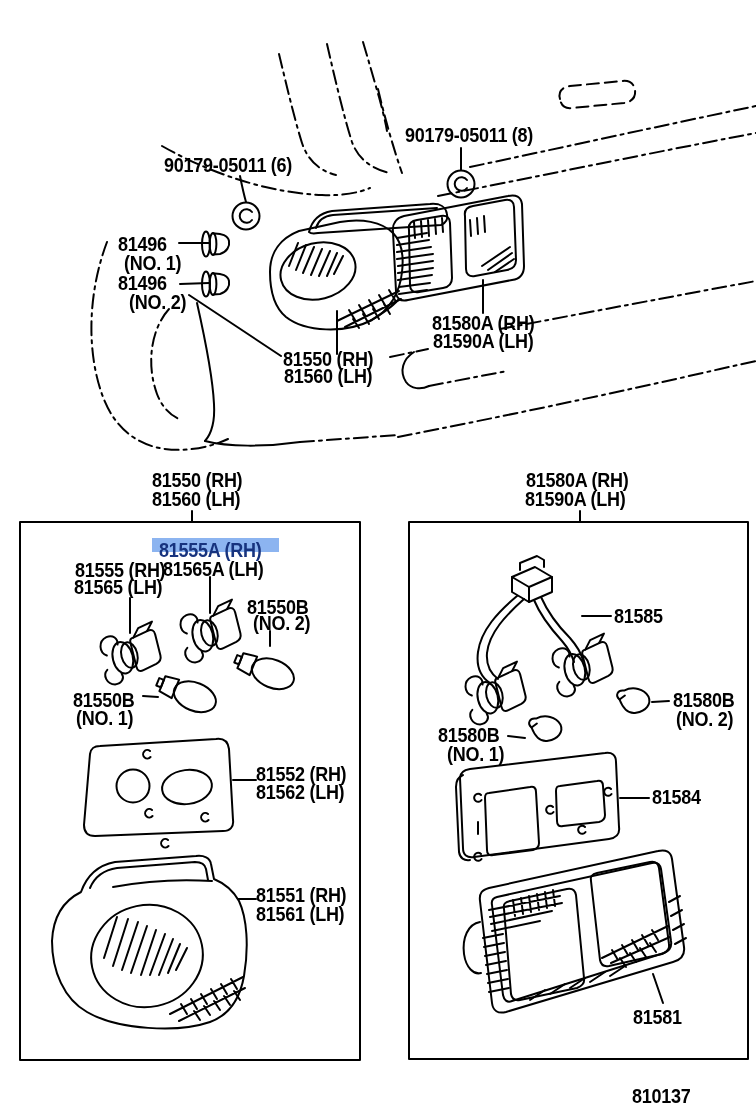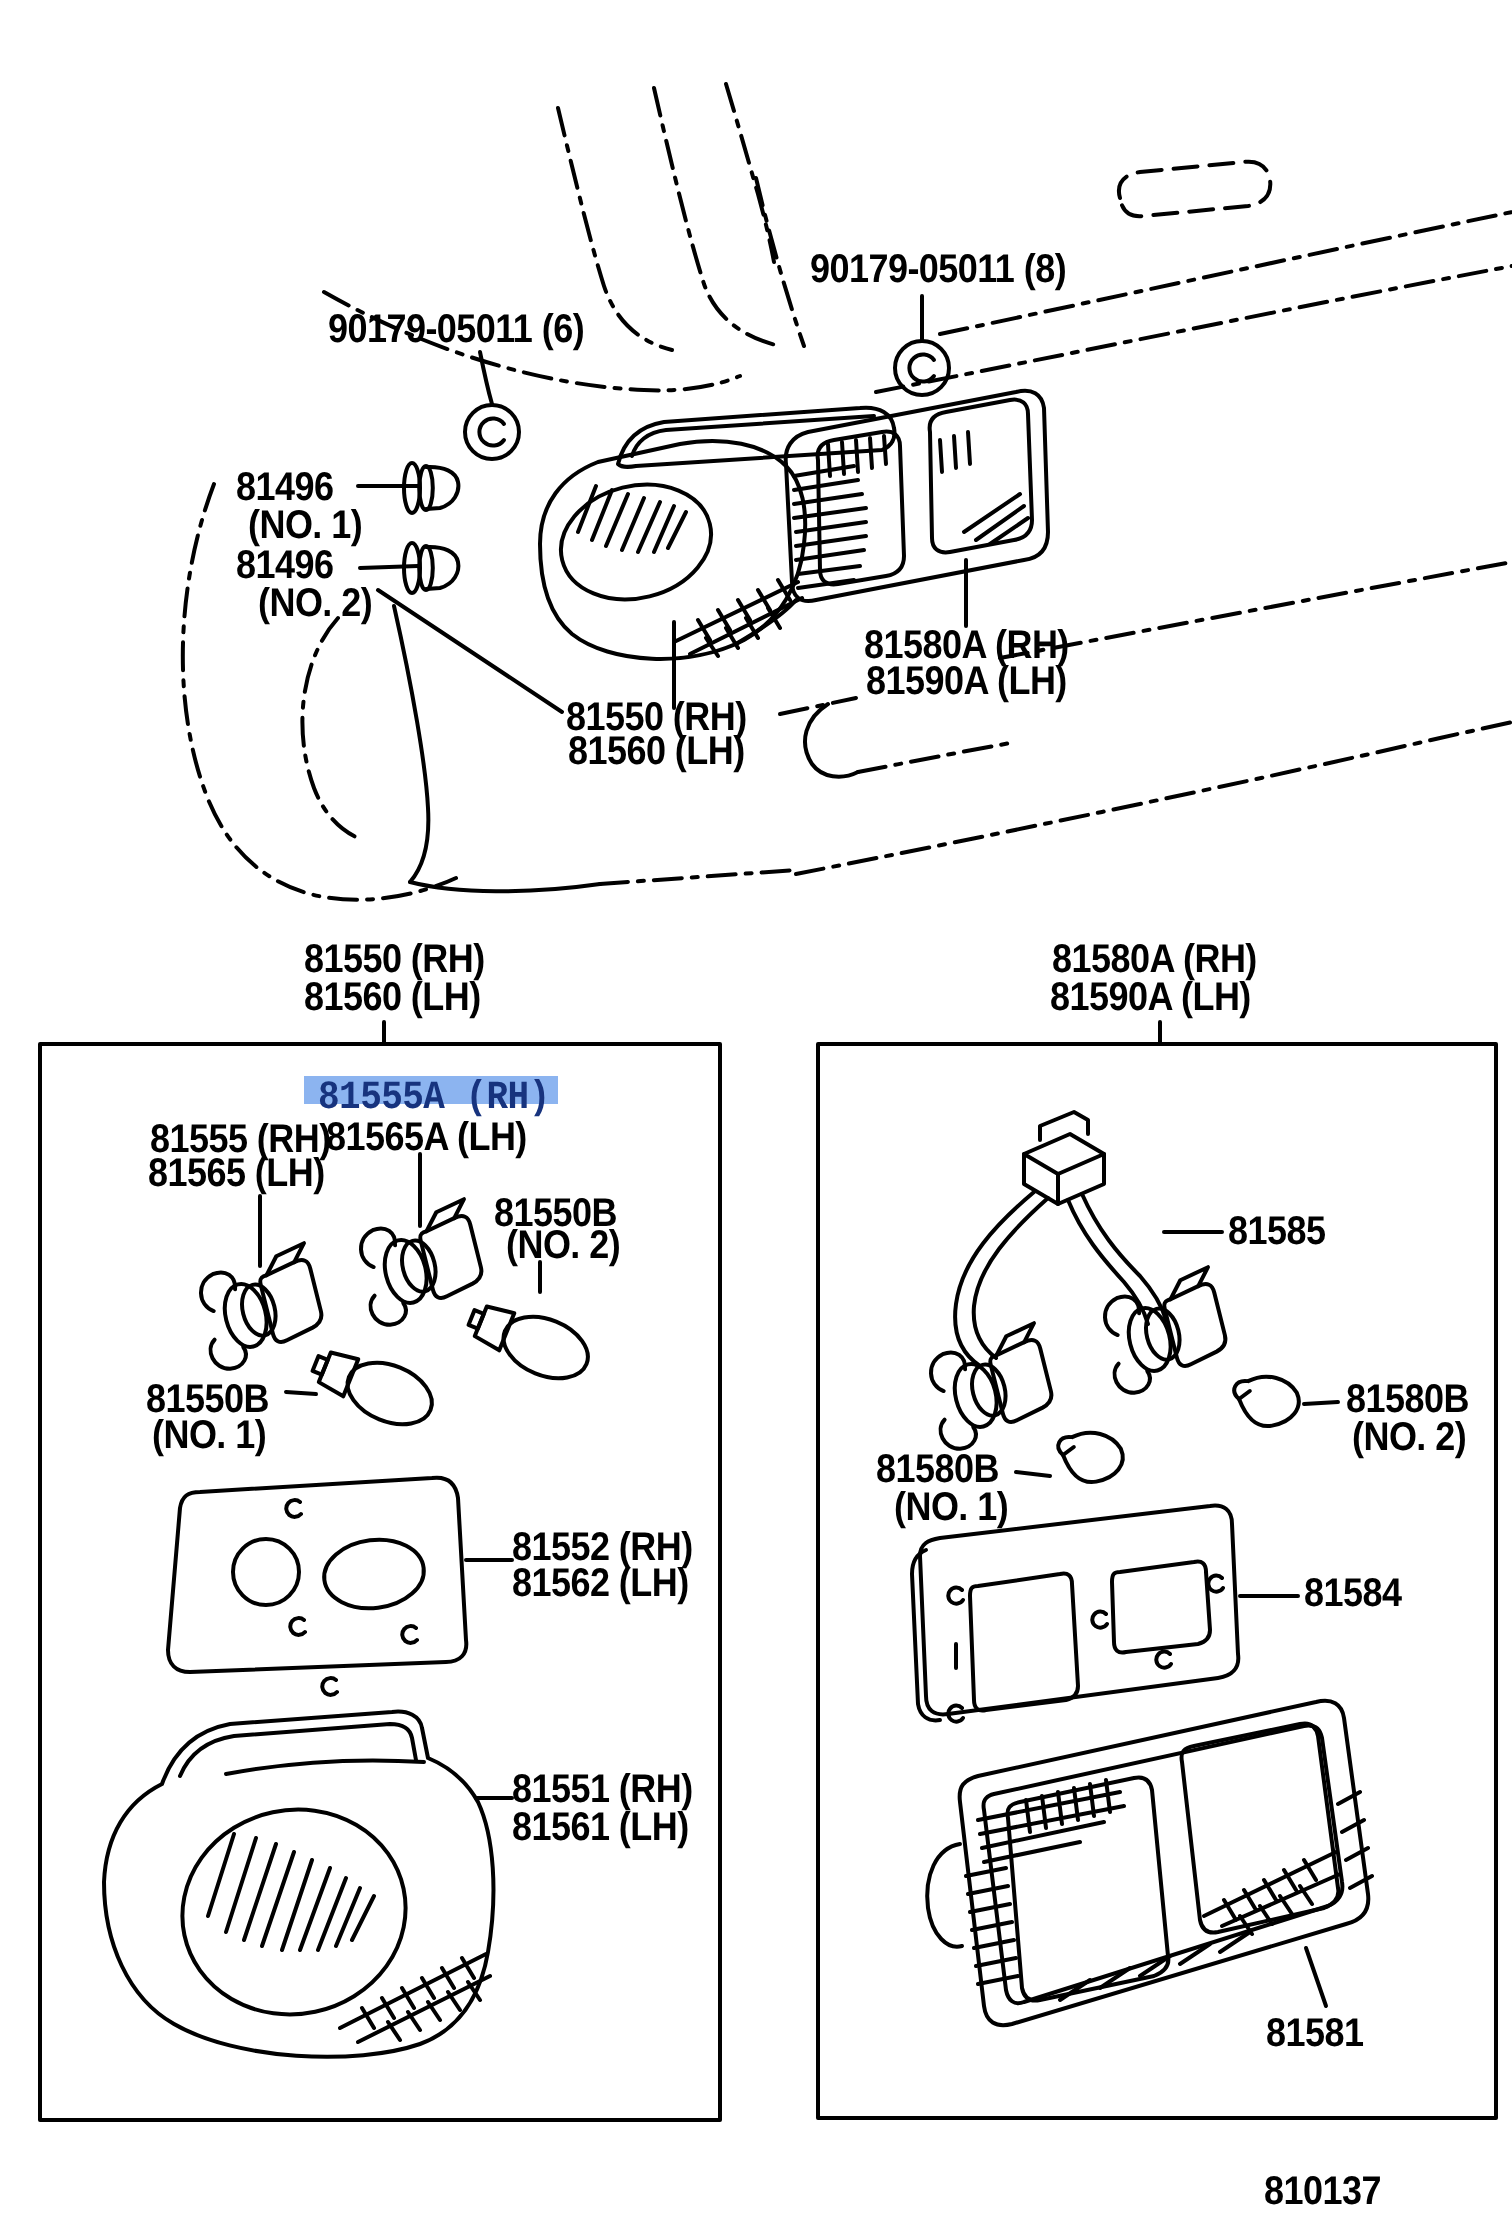--- a/index.html
+++ b/index.html
@@ -3,21 +3,21 @@
 <meta charset="utf-8">
 <style>
   html,body{margin:0;padding:0;background:#fff;}
   .stage{position:relative;width:756px;height:1108px;background:#fff;overflow:hidden;
          font-family:"Liberation Sans",sans-serif;}
   svg{position:absolute;left:0;top:0;}
   svg path, svg ellipse, svg circle, svg rect{fill:none;stroke:#000;stroke-width:2;
         stroke-linecap:round;stroke-linejoin:round;}
   .lbl{position:absolute;font-weight:bold;font-size:20px;line-height:20px;color:#000;
        white-space:nowrap;transform:scaleX(0.9);transform-origin:0 0;letter-spacing:-0.3px;}
-  .hl{position:absolute;width:127px;height:14px;font-family:Liberation Mono, monospace;}
+  .hl{position:absolute;width:127px;height:14px;}
   .hl .lbl{position:absolute;left:7px;top:2px;}
 </style>
 </head>
 <body>
 
 <div class="stage">
 
 <svg width="756" height="1108" viewBox="0 0 756 1108">
 
   <g stroke-dasharray="14,5,3,5">

